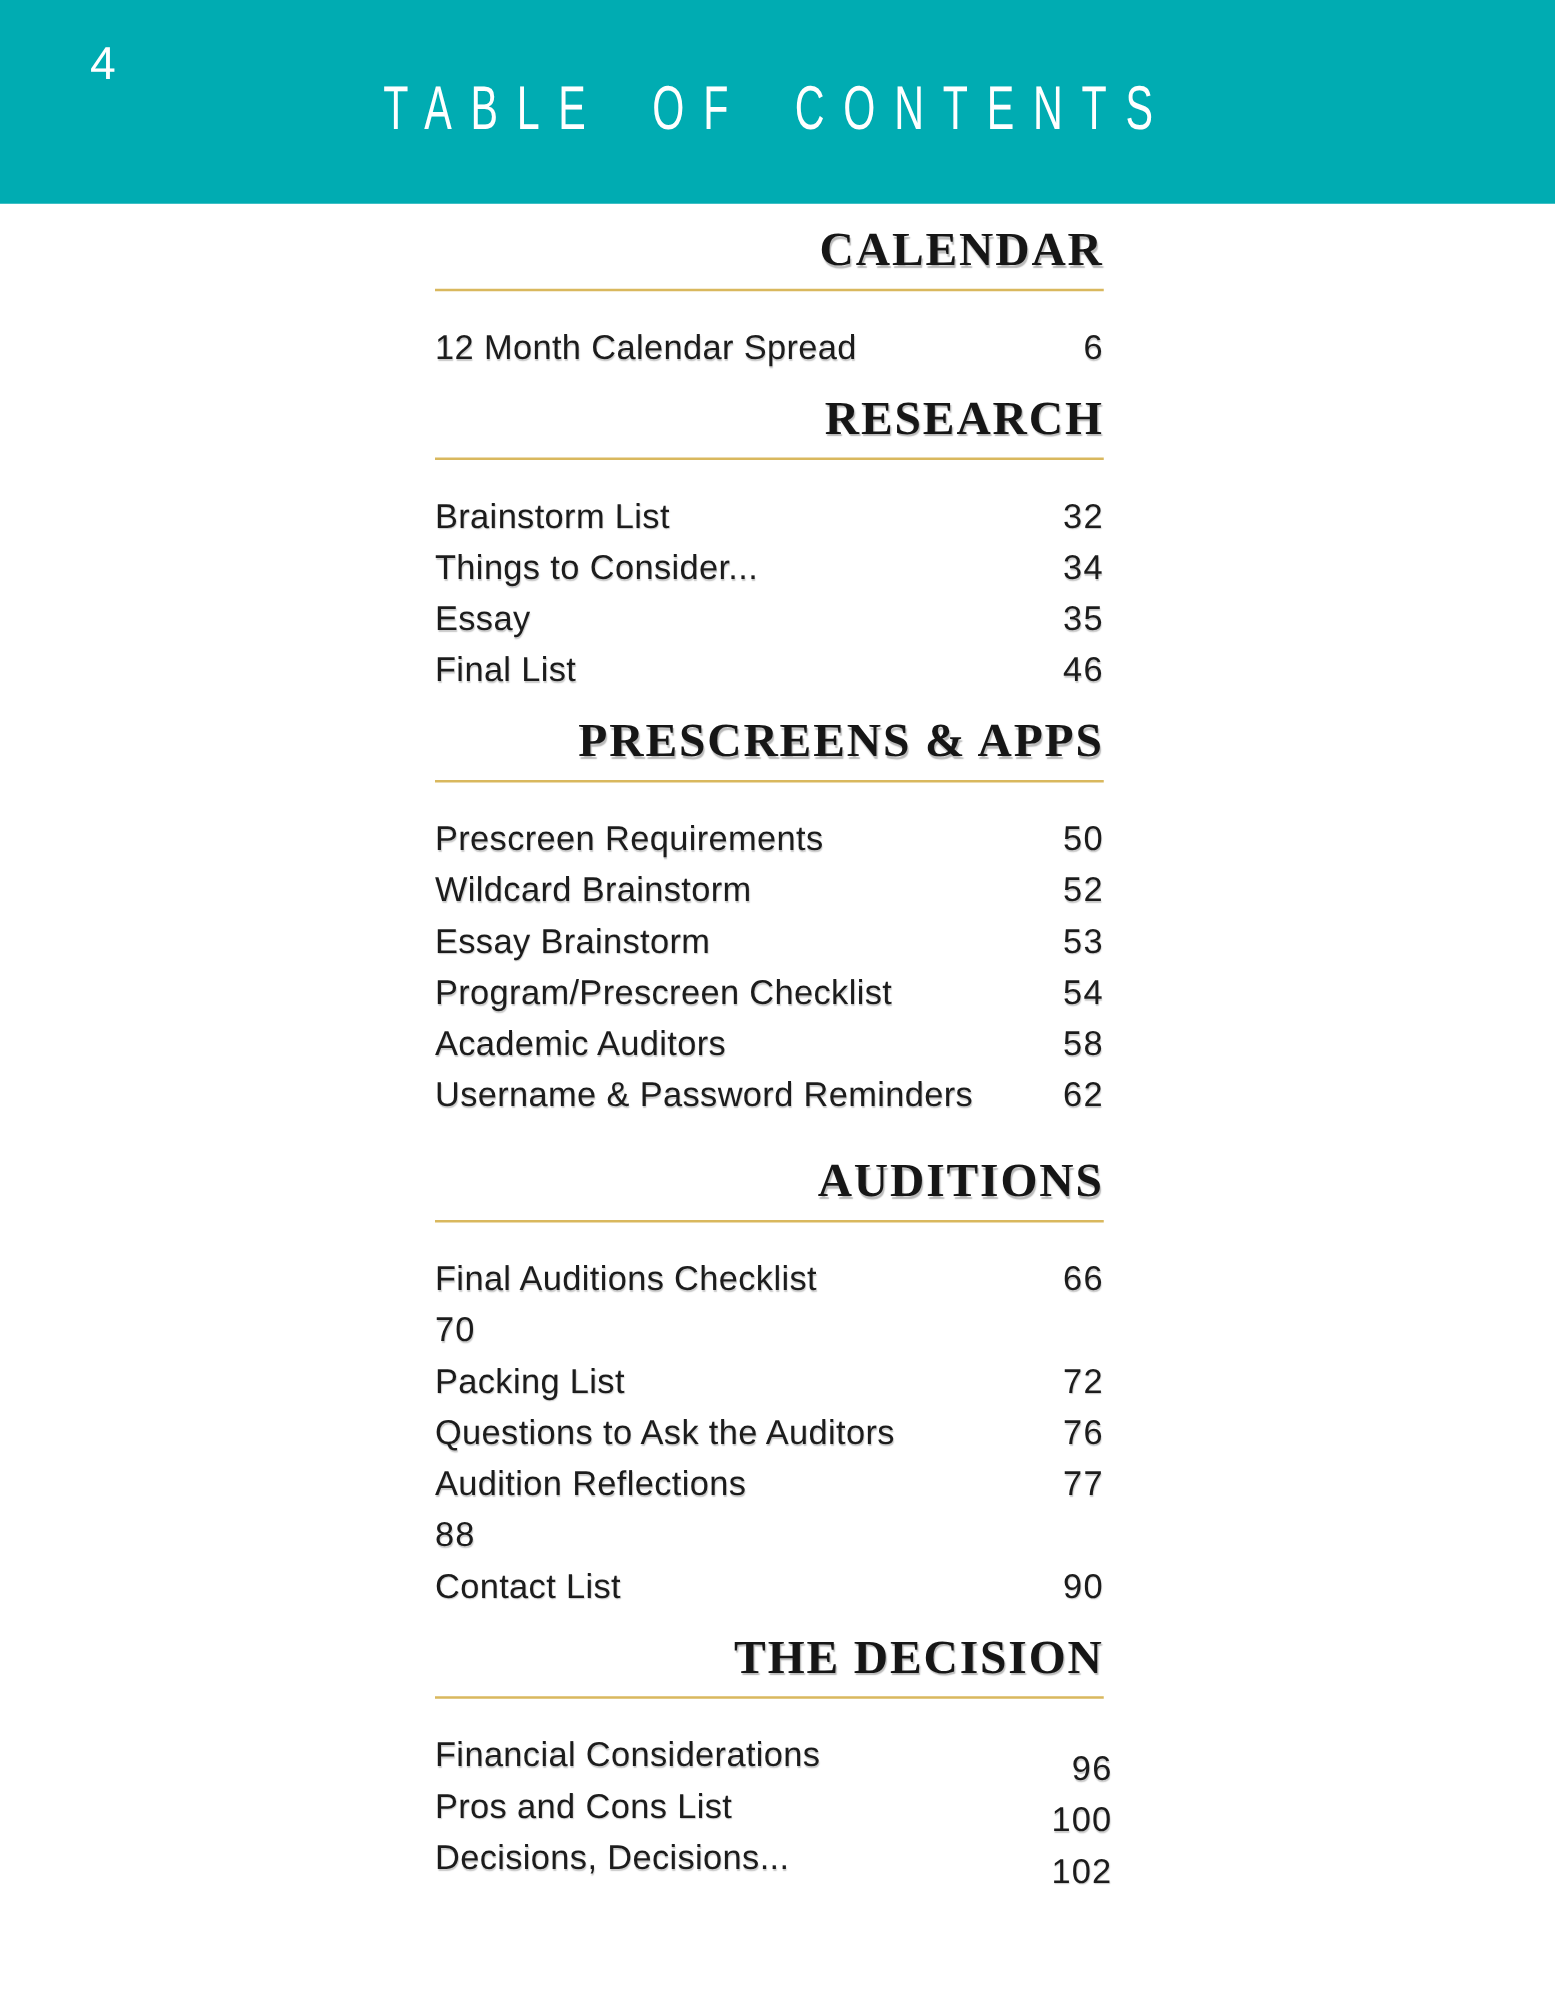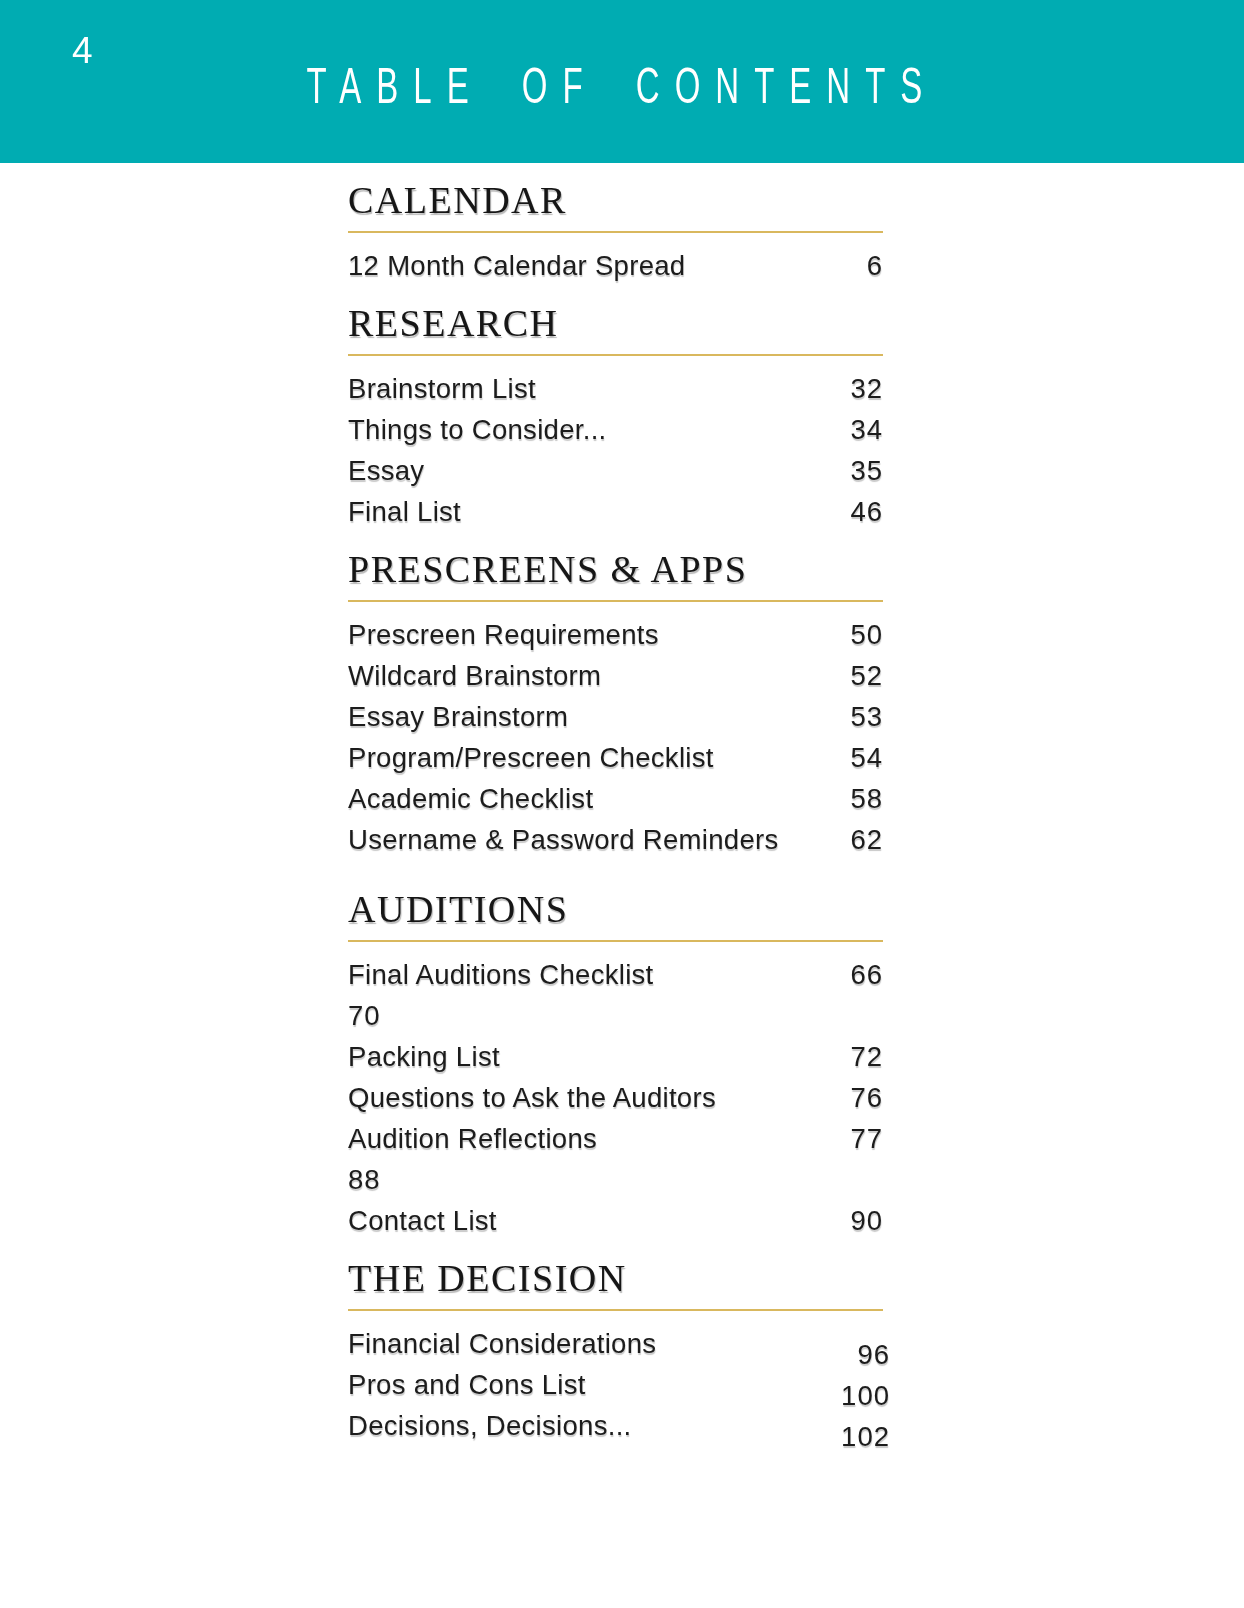--- a/index.html
+++ b/index.html
@@ -54,37 +54,37 @@
     position: absolute;
     left: 348px;
     top: 163px;
     width: 535px;
   }
   .section { margin-top: 16px; }
   .section:nth-child(4) { margin-top: 28px; }  
 
   .section-title {
     font-family: "Liberation Serif", serif;
-    font-weight: 400;
+    font-weight: 700;
     font-size: 38px;
     line-height: 42px;
     letter-spacing: 1.5px;
-    text-align: left;
+    text-align: right;
     color: var(--heading_text);
     text-shadow: 1px 2px 1px rgba(0,0,0,0.28);
     white-space: nowrap;
   }
   .divider {
     margin-top: 10px;
     height: 2px;
     background: var(--divider);
   }
   .items {
     list-style: none;
-    margin-top: 12px;
+    margin-top: 24px;
   }
   .item {
     display: flex;
     justify-content: space-between;
     align-items: center;
     height: 41px;
     font-size: 27.5px;
     letter-spacing: 0.3px;
     color: var(--text);
     text-shadow: 0.5px 1.5px 1px rgba(0,0,0,0.22);
@@ -157,21 +157,21 @@
     <span class="item-label">Essay Brainstorm</span>
     <span class="item-page">53</span>
   </li>
 
   <li class="item">
     <span class="item-label">Program/Prescreen Checklist</span>
     <span class="item-page">54</span>
   </li>
 
   <li class="item">
-    <span class="item-label">Academic Checklist</span>
+    <span class="item-label">Academic Auditors</span>
     <span class="item-page">58</span>
   </li>
 
   <li class="item">
     <span class="item-label">Username &amp; Password Reminders</span>
     <span class="item-page">62</span>
   </li>
 </ul>
   </section>
 

